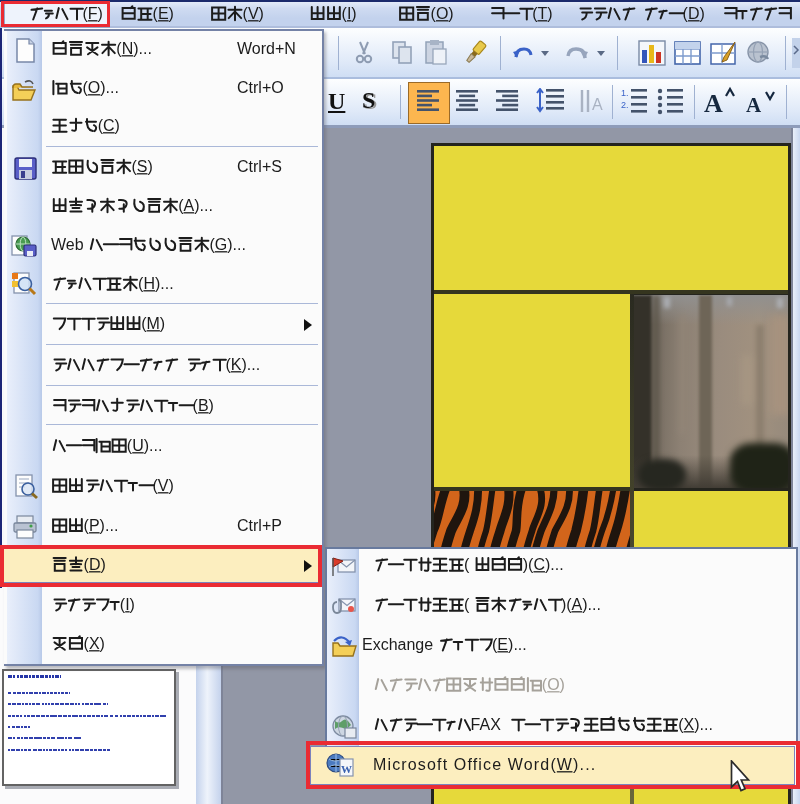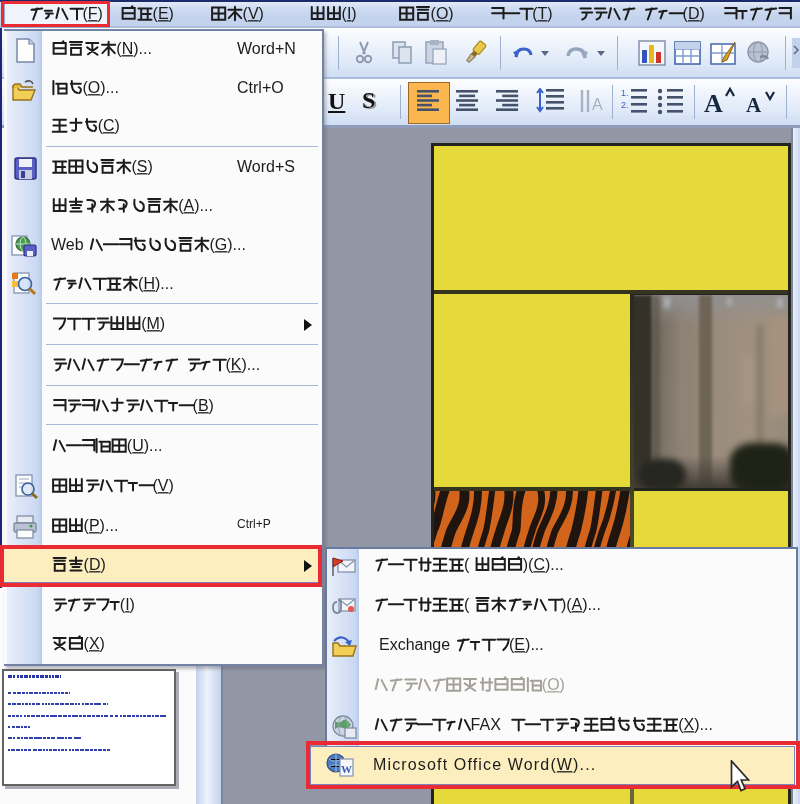--- a/index.html
+++ b/index.html
@@ -415,21 +415,21 @@
 <div style="position:absolute;left:51px;top:117.0px;width:71px;height:20px;z-index:12"><svg width="71" height="20" viewBox="0 0 71 20" font-family="Liberation Sans, sans-serif">
       <path d="M2.4 2.7 L14.9 2.7 M2.4 8.6 L14.9 8.6 M1.7 14.8 L15.6 14.8 M8.6 2.7 L8.6 14.8 M25.0 1.7 L25.0 11.7 Q25.0 14.8 21.2 13.4 M19.4 5.8 L30.5 5.8 M35.0 4.8 L45.0 4.8 M36.0 2.0 Q35.0 12.6 41.9 14.1 M42.9 8.2 Q47.1 10.3 43.6 14.1" fill="none" stroke="#1c1c1c" stroke-width="2.00" stroke-linecap="round" style="filter:blur(0.3px)"></path>
       <text x="46.7" y="13.8" font-size="16.0" fill="#1c1c1c">(C)</text>
       <path d="M52.0 15.8 L63.6 15.8" stroke="#1c1c1c" stroke-width="1.3"></path>
     </svg></div>
 <div style="position:absolute;left:51px;top:158.0px;width:104px;height:20px;z-index:12"><svg width="104" height="20" viewBox="0 0 104 20" font-family="Liberation Sans, sans-serif">
       <path d="M2.1 3.4 L15.2 3.4 M4.8 3.4 L4.8 14.8 M4.8 9.1 L14.2 9.1 M11.4 3.4 L11.4 14.8 M2.1 14.8 L15.2 14.8 M18.4 2.4 L31.5 2.4 L31.5 14.8 L18.4 14.8 Z M18.4 8.6 L31.5 8.6 M25.0 2.4 L25.0 14.8 M36.8 2.7 Q35.4 11.7 41.3 13.8 Q46.5 14.8 46.1 10.0 M42.3 4.8 Q47.8 6.9 45.4 12.4 M50.4 2.0 L62.5 2.0 M51.3 4.8 L61.7 4.8 M51.6 7.9 L61.3 7.9 L61.3 14.8 L51.6 14.8 Z M66.2 4.8 L79.4 4.8 M72.8 1.7 L72.8 15.2 M72.5 6.9 L66.6 13.1 M73.1 6.9 L79.0 13.1" fill="none" stroke="#1c1c1c" stroke-width="2.00" stroke-linecap="round" style="filter:blur(0.3px)"></path>
       <text x="80.5" y="13.8" font-size="16.0" fill="#1c1c1c">(S)</text>
       <path d="M85.8 15.8 L96.5 15.8" stroke="#1c1c1c" stroke-width="1.3"></path>
     </svg></div>
-<div style="position:absolute;left:237px;top:158px;width:70px;height:20px;font-size:16px;color:#1c1c1c;z-index:12">Word+S</div>
+<div style="position:absolute;left:237px;top:158px;width:70px;height:20px;font-size:16px;color:#1c1c1c;z-index:12">Ctrl+S</div>
 <div style="position:absolute;left:51px;top:197.0px;width:164px;height:20px;z-index:12"><svg width="164" height="20" viewBox="0 0 164 20" font-family="Liberation Sans, sans-serif">
       <path d="M2.8 2.0 L2.8 14.1 L14.5 14.1 L14.5 2.0 M8.6 2.0 L8.6 14.1 M2.8 8.2 L14.5 8.2 M25.0 1.3 L25.0 8.2 M18.9 4.8 L31.0 4.8 M19.8 8.2 Q25.0 7.4 30.1 8.2 M21.5 11.0 L28.4 11.0 M19.4 14.5 L30.5 14.5 M36.4 3.1 Q44.7 2.4 44.0 7.2 Q43.0 12.4 36.8 11.7 M41.3 7.2 L41.3 14.8 M49.9 4.8 L63.0 4.8 M56.5 1.7 L56.5 15.2 M56.1 6.9 L50.3 13.1 M56.8 6.9 L62.7 13.1 M68.0 3.1 Q76.3 2.4 75.6 7.2 Q74.5 12.4 68.3 11.7 M72.8 7.2 L72.8 14.8 M83.5 2.7 Q82.1 11.7 88.0 13.8 Q93.2 14.8 92.8 10.0 M89.0 4.8 Q94.6 6.9 92.1 12.4 M97.2 2.0 L109.2 2.0 M98.0 4.8 L108.4 4.8 M98.4 7.9 L108.0 7.9 L108.0 14.8 L98.4 14.8 Z M113.0 4.8 L126.1 4.8 M119.5 1.7 L119.5 15.2 M119.2 6.9 L113.3 13.1 M119.9 6.9 L125.7 13.1" fill="none" stroke="#1c1c1c" stroke-width="2.00" stroke-linecap="round" style="filter:blur(0.3px)"></path>
       <text x="127.2" y="13.8" font-size="16.0" fill="#1c1c1c">(A)</text>
       <path d="M132.5 15.8 L143.2 15.8" stroke="#1c1c1c" stroke-width="1.3"></path>
       <text x="148.5" y="13.8" font-size="16.0" fill="#1c1c1c">...</text>
     </svg></div>
 <div style="position:absolute;left:51px;top:236.0px;width:197px;height:20px;z-index:12"><svg width="197" height="20" viewBox="0 0 197 20" font-family="Liberation Sans, sans-serif">
       <text x="0.0" y="13.8" font-size="16.0" fill="#1c1c1c">Web </text>
       <path d="M42.2 3.1 L39.8 13.1 M45.7 4.1 L50.9 14.1 M52.8 8.2 L67.4 8.2 M69.0 3.1 L80.4 3.1 L80.4 13.4 M69.0 8.2 L80.4 8.2 M83.7 4.8 L93.7 4.8 M84.7 2.0 Q83.7 12.6 90.6 14.1 M91.7 8.2 Q95.8 10.3 92.3 14.1 M99.6 2.7 Q98.2 11.7 104.1 13.8 Q109.3 14.8 108.9 10.0 M105.1 4.8 Q110.7 6.9 108.2 12.4 M114.8 2.7 Q113.4 11.7 119.3 13.8 Q124.5 14.8 124.1 10.0 M120.3 4.8 Q125.9 6.9 123.4 12.4 M128.4 2.0 L140.5 2.0 M129.3 4.8 L139.7 4.8 M129.7 7.9 L139.3 7.9 L139.3 14.8 L129.7 14.8 Z M144.2 4.8 L157.4 4.8 M150.8 1.7 L150.8 15.2 M150.5 6.9 L144.6 13.1 M151.2 6.9 L157.0 13.1" fill="none" stroke="#1c1c1c" stroke-width="2.00" stroke-linecap="round" style="filter:blur(0.3px)"></path>
       <text x="158.5" y="13.8" font-size="16.0" fill="#1c1c1c">(G)</text>
@@ -468,21 +468,21 @@
       <path d="M2.1 2.4 L15.2 2.4 L15.2 14.8 L2.1 14.8 Z M2.1 8.6 L15.2 8.6 M8.6 2.4 L8.6 14.8 M19.1 2.0 L19.1 14.1 L30.8 14.1 L30.8 2.0 M25.0 2.0 L25.0 14.1 M19.1 8.2 L30.8 8.2 M36.1 3.4 L46.5 3.4 M37.8 7.5 L47.8 7.5 M42.3 7.5 Q42.3 13.1 37.8 14.5 M52.2 3.1 L49.8 13.1 M55.7 4.1 L60.9 14.1 M63.9 3.7 L76.3 3.7 M70.4 3.7 L70.4 14.5 M77.5 6.0 L86.0 6.0 M82.0 6.0 L82.0 13.4 M88.5 8.2 L103.0 8.2" fill="none" stroke="#1c1c1c" stroke-width="2.00" stroke-linecap="round" style="filter:blur(0.3px)"></path>
       <text x="101.5" y="13.8" font-size="16.0" fill="#1c1c1c">(V)</text>
       <path d="M106.8 15.8 L117.5 15.8" stroke="#1c1c1c" stroke-width="1.3"></path>
     </svg></div>
 <div style="position:absolute;left:51px;top:517.0px;width:69px;height:20px;z-index:12"><svg width="69" height="20" viewBox="0 0 69 20" font-family="Liberation Sans, sans-serif">
       <path d="M2.1 2.4 L15.2 2.4 L15.2 14.8 L2.1 14.8 Z M2.1 8.6 L15.2 8.6 M8.6 2.4 L8.6 14.8 M19.1 2.0 L19.1 14.1 L30.8 14.1 L30.8 2.0 M25.0 2.0 L25.0 14.1 M19.1 8.2 L30.8 8.2" fill="none" stroke="#1c1c1c" stroke-width="2.00" stroke-linecap="round" style="filter:blur(0.3px)"></path>
       <text x="32.6" y="13.8" font-size="16.0" fill="#1c1c1c">(P)</text>
       <path d="M38.0 15.8 L48.6 15.8" stroke="#1c1c1c" stroke-width="1.3"></path>
       <text x="54.0" y="13.8" font-size="16.0" fill="#1c1c1c">...</text>
     </svg></div>
-<div style="position:absolute;left:237px;top:517px;width:70px;height:20px;font-size:12px;color:#1c1c1c;z-index:12">Ctrl+P</div>
+<div style="position:absolute;left:237px;top:517px;width:70px;height:20px;font-size:16px;color:#1c1c1c;z-index:12">Ctrl+P</div>
 <div style="position:absolute;left:51px;top:556.0px;width:57px;height:20px;z-index:12"><svg width="57" height="20" viewBox="0 0 57 20" font-family="Liberation Sans, sans-serif">
       <path d="M2.6 2.0 L14.7 2.0 M3.5 4.8 L13.8 4.8 M3.8 7.9 L13.5 7.9 L13.5 14.8 L3.8 14.8 Z M25.0 1.3 L25.0 8.2 M18.9 4.8 L31.0 4.8 M19.8 8.2 Q25.0 7.4 30.1 8.2 M21.5 11.0 L28.4 11.0 M19.4 14.5 L30.5 14.5" fill="none" stroke="#1c1c1c" stroke-width="2.00" stroke-linecap="round" style="filter:blur(0.3px)"></path>
       <text x="32.6" y="13.8" font-size="16.0" fill="#1c1c1c">(D)</text>
       <path d="M38.0 15.8 L49.5 15.8" stroke="#1c1c1c" stroke-width="1.3"></path>
     </svg></div>
 <div style="position:absolute;left:51px;top:596.0px;width:86px;height:20px;z-index:12"><svg width="86" height="20" viewBox="0 0 86 20" font-family="Liberation Sans, sans-serif">
       <path d="M3.5 3.4 L13.8 3.4 M5.2 7.5 L15.2 7.5 M9.7 7.5 Q9.7 13.1 5.2 14.5 M17.9 4.8 L28.6 3.4 M23.7 3.4 L19.6 14.5 M32.3 3.4 L42.6 3.4 M34.0 7.5 L44.0 7.5 M38.5 7.5 Q38.5 13.1 34.0 14.5 M46.0 3.4 L57.4 3.4 Q56.7 10.0 51.8 14.1 M59.3 6.0 L67.8 6.0 M63.8 6.0 L63.8 13.4" fill="none" stroke="#1c1c1c" stroke-width="2.00" stroke-linecap="round" style="filter:blur(0.3px)"></path>
       <text x="68.8" y="13.8" font-size="16.0" fill="#1c1c1c">(I)</text>
       <path d="M74.2 15.8 L78.6 15.8" stroke="#1c1c1c" stroke-width="1.3"></path>
     </svg></div>
@@ -553,21 +553,21 @@
     </svg></div>
 <div style="position:absolute;left:373px;top:596.0px;width:230px;height:20px;z-index:15"><svg width="230" height="20" viewBox="0 0 230 20" font-family="Liberation Sans, sans-serif">
       <path d="M3.5 4.8 L14.2 3.4 M9.3 3.4 L5.2 14.5 M15.8 8.2 L30.3 8.2 M31.2 3.7 L43.7 3.7 M37.8 3.7 L37.8 14.5 M48.4 2.0 L48.4 14.1 M55.3 2.4 L55.3 13.4 Q55.3 15.5 51.8 14.5 M46.3 6.5 L57.7 6.5 M60.8 2.7 L73.3 2.7 M60.8 8.6 L73.3 8.6 M60.1 14.8 L74.0 14.8 M67.0 2.7 L67.0 14.8 M76.8 3.4 L89.9 3.4 M79.6 3.4 L79.6 14.8 M79.6 9.1 L88.9 9.1 M86.1 3.4 L86.1 14.8 M76.8 14.8 L89.9 14.8" fill="none" stroke="#1c1c1c" stroke-width="2.00" stroke-linecap="round" style="filter:blur(0.3px)"></path>
       <text x="91.0" y="13.8" font-size="16.0" fill="#1c1c1c"> (</text>
       <path d="M103.4 2.0 L115.5 2.0 M104.3 4.8 L114.6 4.8 M104.6 7.9 L114.3 7.9 L114.3 14.8 L104.6 14.8 Z M119.2 4.8 L132.3 4.8 M125.8 1.7 L125.8 15.2 M125.4 6.9 L119.6 13.1 M126.1 6.9 L132.0 13.1 M136.9 4.8 L147.6 3.4 M142.8 3.4 L138.6 14.5 M150.2 5.8 L157.3 5.8 M151.4 8.6 L158.3 8.6 M154.5 8.6 Q154.5 12.4 151.4 13.4 M164.3 3.1 L161.8 13.1 M167.7 4.1 L172.9 14.1 M175.9 3.7 L188.3 3.7 M182.5 3.7 L182.5 14.5" fill="none" stroke="#1c1c1c" stroke-width="2.00" stroke-linecap="round" style="filter:blur(0.3px)"></path>
       <text x="187.9" y="13.8" font-size="16.0" fill="#1c1c1c">)</text>
       <text x="193.2" y="13.8" font-size="16.0" fill="#1c1c1c">(A)</text>
       <path d="M198.5 15.8 L209.2 15.8" stroke="#1c1c1c" stroke-width="1.3"></path>
       <text x="214.5" y="13.8" font-size="16.0" fill="#1c1c1c">...</text>
     </svg></div>
-<div style="position:absolute;left:379px;top:636.0px;width:167px;height:20px;z-index:15"><svg width="167" height="20" viewBox="0 0 167 20" font-family="Liberation Sans, sans-serif">
+<div style="position:absolute;left:362px;top:636.0px;width:167px;height:20px;z-index:15"><svg width="167" height="20" viewBox="0 0 167 20" font-family="Liberation Sans, sans-serif">
       <text x="0.0" y="13.8" font-size="16.0" fill="#1c1c1c">Exchange </text>
       <path d="M79.1 4.8 L89.8 3.4 M84.9 3.4 L80.8 14.5 M91.7 6.0 L100.2 6.0 M96.2 6.0 L96.2 13.4 M103.7 3.7 L116.1 3.7 M110.2 3.7 L110.2 14.5 M118.4 3.4 L129.8 3.4 Q129.1 10.0 124.3 14.1" fill="none" stroke="#1c1c1c" stroke-width="2.00" stroke-linecap="round" style="filter:blur(0.3px)"></path>
       <text x="130.0" y="13.8" font-size="16.0" fill="#1c1c1c">(E)</text>
       <path d="M135.4 15.8 L146.0 15.8" stroke="#1c1c1c" stroke-width="1.3"></path>
       <text x="151.4" y="13.8" font-size="16.0" fill="#1c1c1c">...</text>
     </svg></div>
 <div style="position:absolute;left:373px;top:676.0px;width:194px;height:20px;z-index:15"><svg width="194" height="20" viewBox="0 0 194 20" font-family="Liberation Sans, sans-serif">
       <path d="M5.2 3.1 L2.8 13.1 M8.6 4.1 L13.8 14.1 M17.9 4.8 L28.6 3.4 M23.7 3.4 L19.6 14.5 M32.3 3.4 L42.6 3.4 M34.0 7.5 L44.0 7.5 M38.5 7.5 Q38.5 13.1 34.0 14.5 M48.4 3.1 L46.0 13.1 M51.8 4.1 L57.0 14.1 M61.1 4.8 L71.8 3.4 M66.9 3.4 L62.8 14.5 M74.1 2.4 L87.2 2.4 L87.2 14.8 L74.1 14.8 Z M74.1 8.6 L87.2 8.6 M80.6 2.4 L80.6 14.8 M90.9 3.1 L103.0 3.1 M97.0 3.1 L97.0 10.0 M91.8 7.4 L102.1 14.8 M102.1 7.4 L92.6 14.3 M109.8 2.0 L109.8 14.1 M116.7 2.4 L116.7 13.4 Q116.7 15.5 113.3 14.5 M107.8 6.5 L119.2 6.5 M122.4 3.1 L134.5 3.1 L134.5 13.8 L122.4 13.8 Z M122.4 8.2 L134.5 8.2 M130.6 3.1 L132.3 1.3 M138.8 3.1 L150.8 3.1 L150.8 13.8 L138.8 13.8 Z M138.8 8.2 L150.8 8.2 M146.9 3.1 L148.6 1.3 M154.9 2.0 L154.9 15.2 M157.7 4.8 L168.0 4.8 M159.7 4.8 L159.7 14.5 L168.0 14.5 L168.0 4.8 M159.7 9.6 L168.0 9.6" fill="none" stroke="#a5a19a" stroke-width="2.00" stroke-linecap="round" style="filter:blur(0.3px)"></path>
       <text x="168.8" y="13.8" font-size="16.0" fill="#a5a19a">(O)</text>
       <path d="M174.1 15.8 L186.6 15.8" stroke="#a5a19a" stroke-width="1.3"></path>

